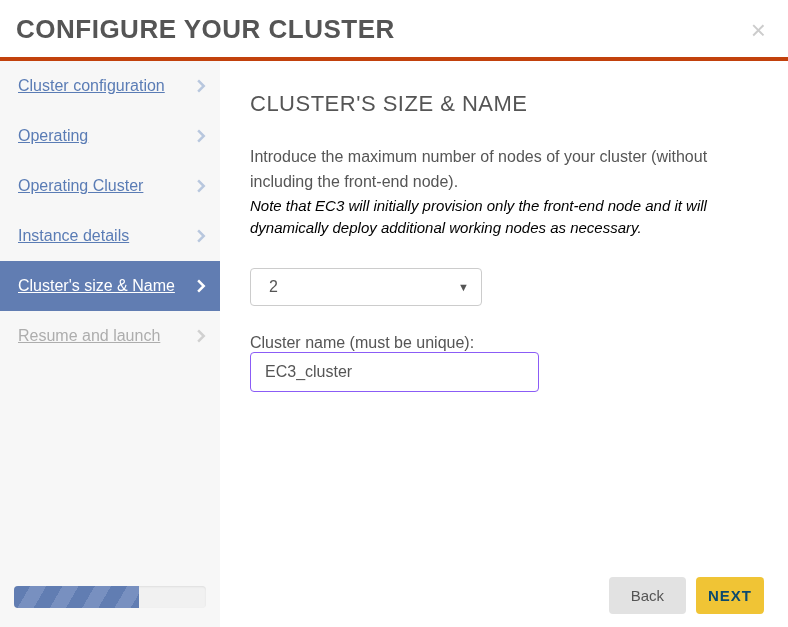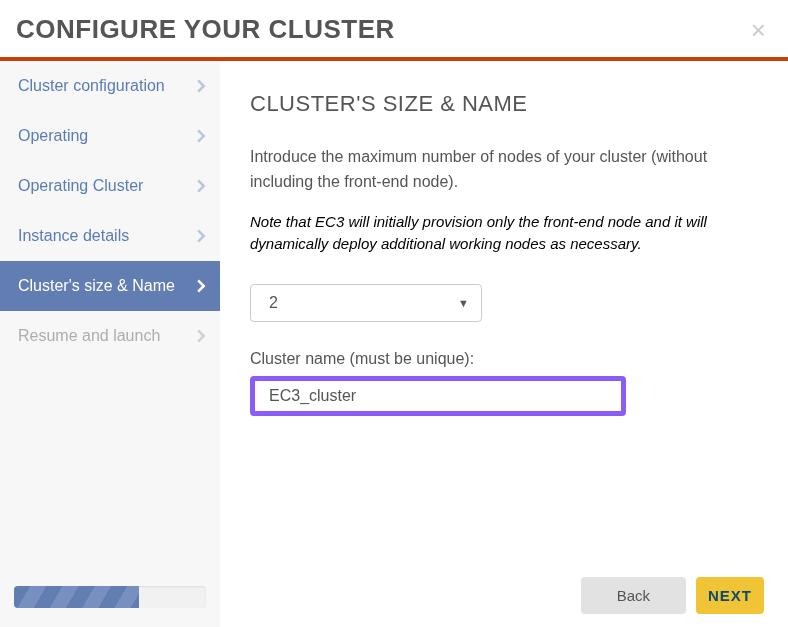--- a/index.html
+++ b/index.html
@@ -49,20 +49,21 @@
     height: 100%;
   }
   .sidebar-item {
     display: flex;
     justify-content: space-between;
     align-items: center;
     padding: 16px 14px 16px 18px;
     font-size: 16px;
     cursor: pointer;
     color: #5a7cb5;
+    text-decoration: underline;
   }
   .sidebar-item .chev { color: #b8c7de; }
   .sidebar-item.active {
     background: #617db2;
     color: #fff;
   }
   .sidebar-item.active .chev { color: #fff; }
   .sidebar-item.disabled { color: #adadad; }
   .sidebar-item.disabled .chev { color: #d0d0d0; }
   .progress-wrap {
@@ -96,21 +97,21 @@
     font-size: 22px;
     font-weight: 400;
     letter-spacing: 0.5px;
     color: #555;
     margin-bottom: 28px;
   }
   .intro-text {
     font-size: 16px;
     color: #555;
     line-height: 1.55;
-    margin-bottom: 16px;
+    margin-bottom: 0;
   }
   .note-text {
     font-size: 15px;
     font-style: italic;
     color: #000000;
     line-height: 1.5;
     margin-bottom: 28px;
   }
   .select-box {
     width: 232px;
@@ -127,45 +128,45 @@
     cursor: pointer;
     margin-bottom: 28px;
   }
   .select-box .tri {
     font-size: 11px;
     color: #555;
   }
   .field-label {
     font-size: 16px;
     color: #555;
-    margin-bottom: 8px;
+    margin-bottom: 0;
   }
   .text-input {
-    width: 376px;
+    width: 289px;
     height: 40px;
-    border: 5px solid #8b5cf6;
+    border: 1px solid #8b5cf6;
     border-radius: 4px;
     padding: 0 14px;
     font-size: 16px;
     color: #555;
     outline: none;
   }
   .footer {
     position: absolute;
     bottom: 14px;
     right: 24px;
     display: flex;
     gap: 10px;
   }
   .btn {
     border: none;
     border-radius: 4px;
     font-size: 15px;
     cursor: pointer;
-    padding: 10px 36px;
+    padding: 10px 22px;
   }
   .btn-back {
     background: #e2e2e2;
     color: #555;
   }
   .btn-next {
     background: #f0c435;
     color: #0c4a6e;
     font-weight: 700;
     letter-spacing: 1px;

